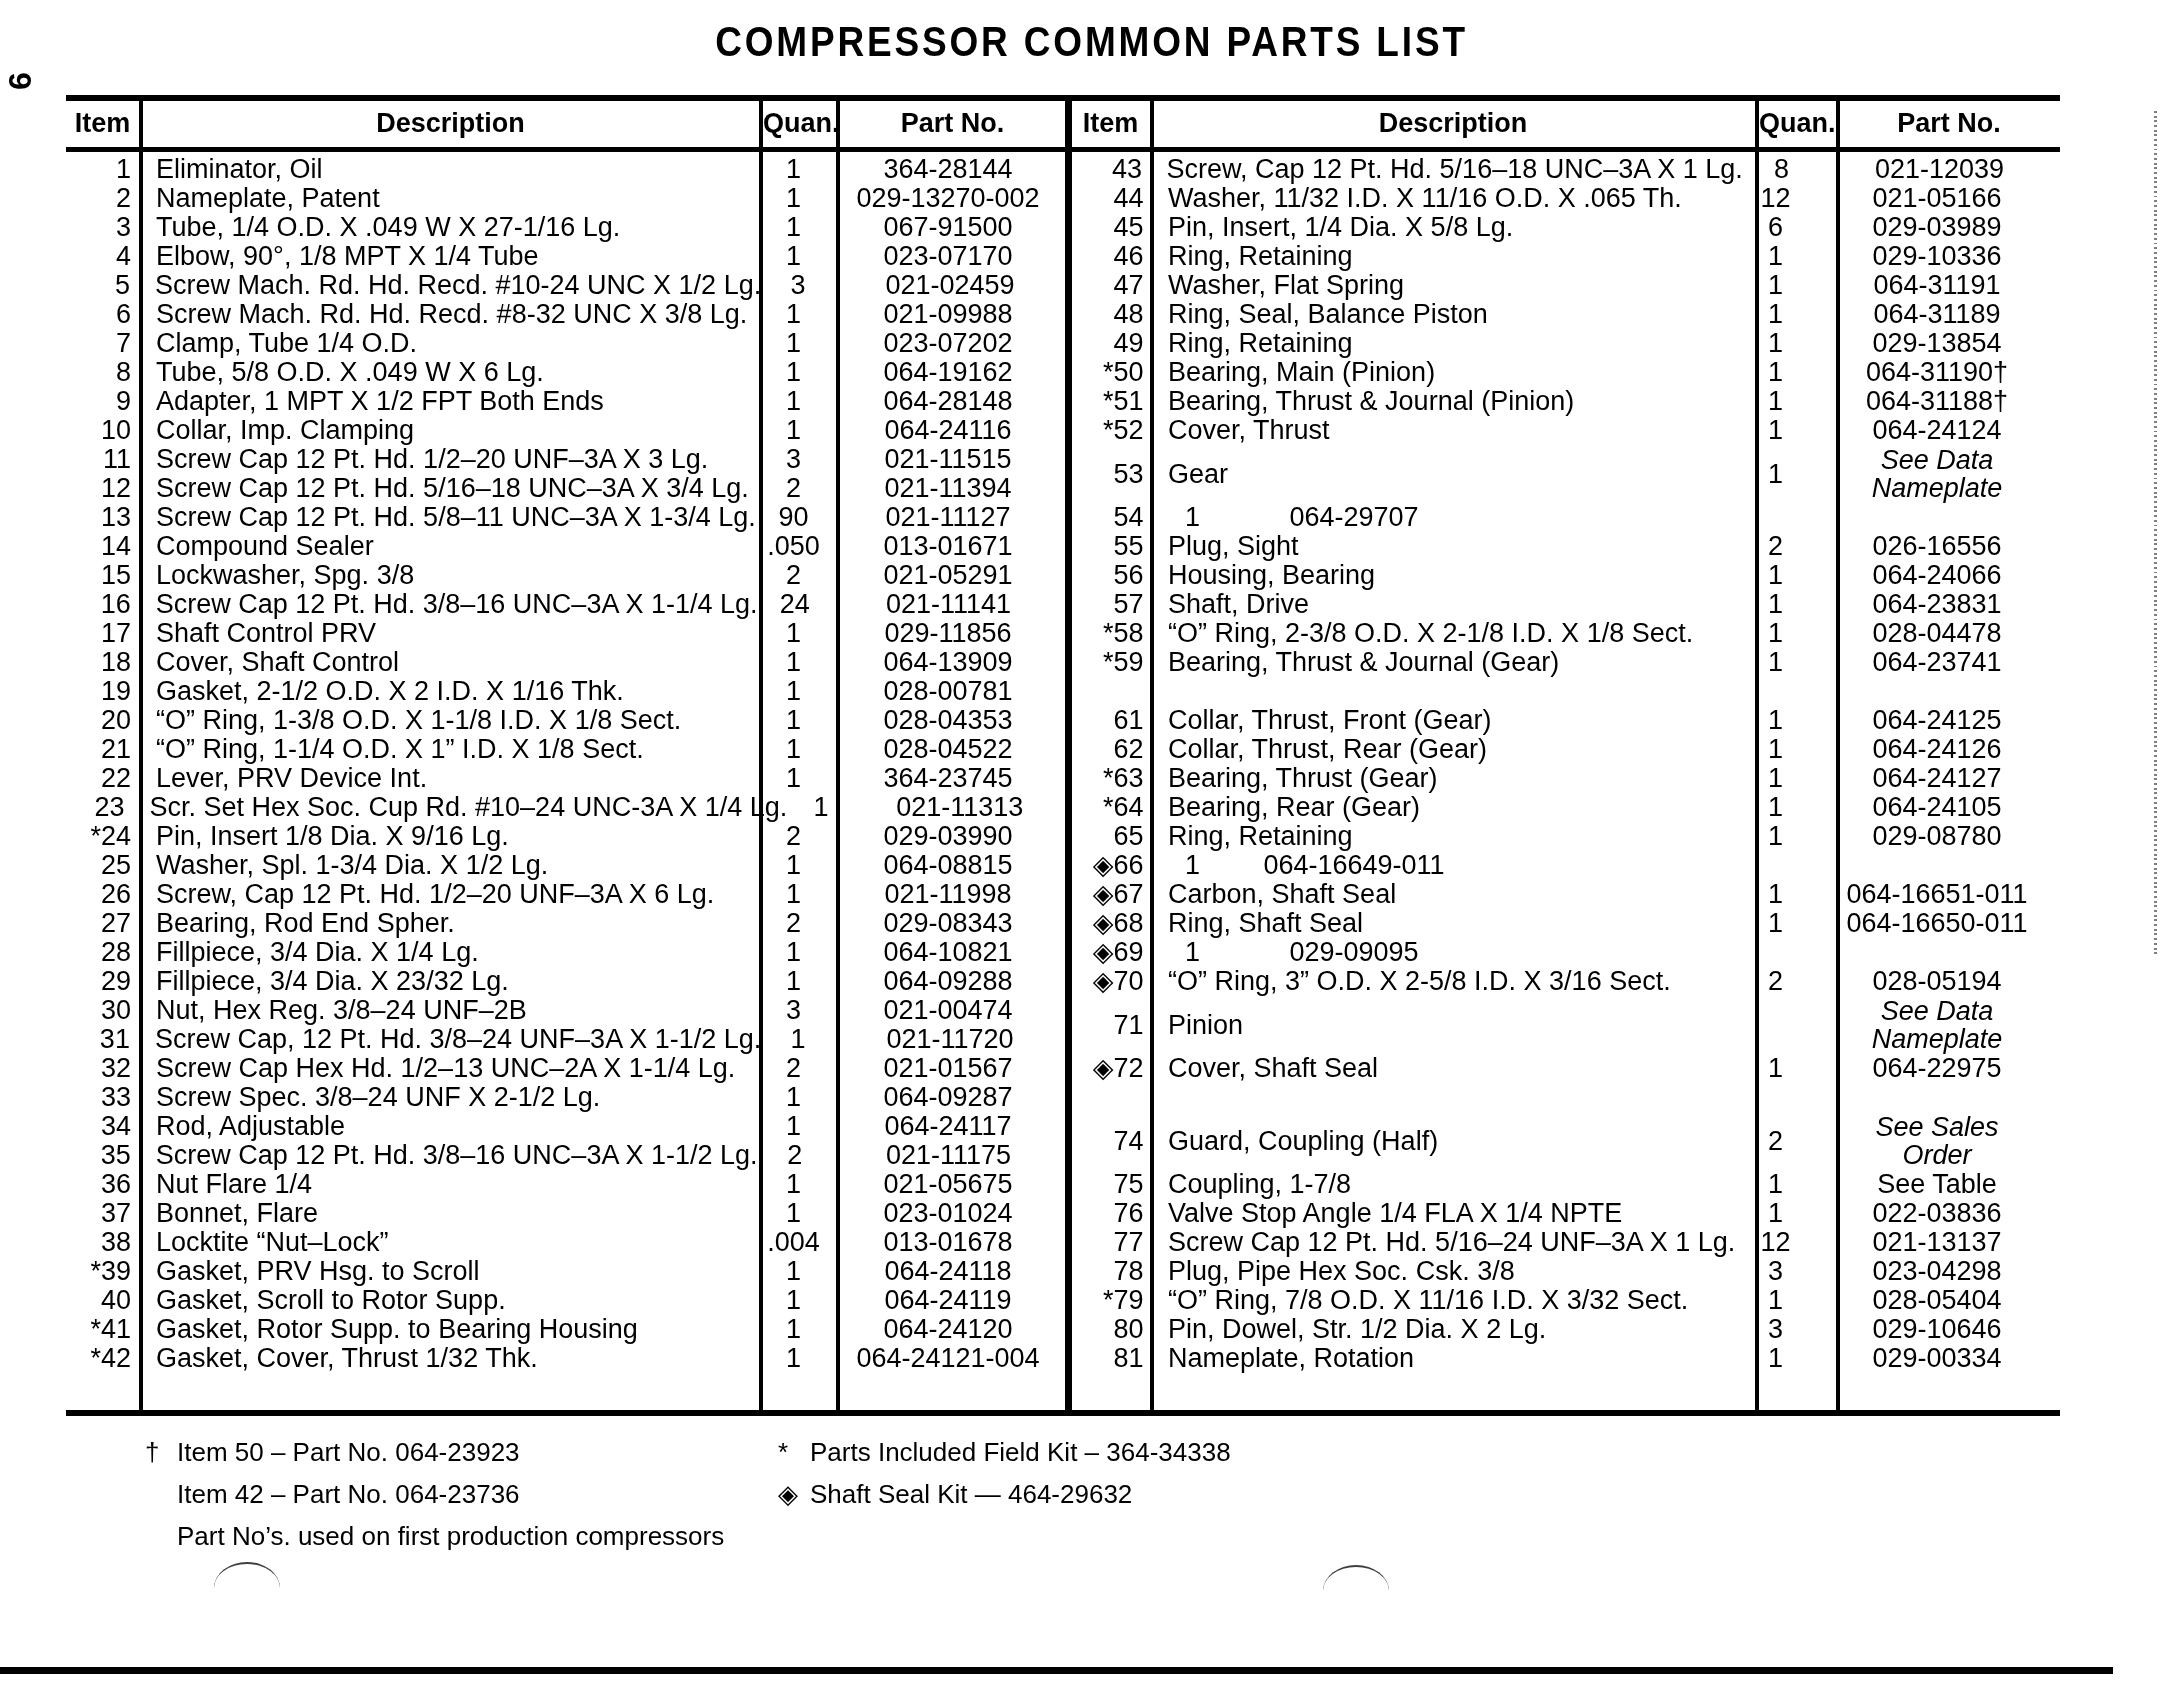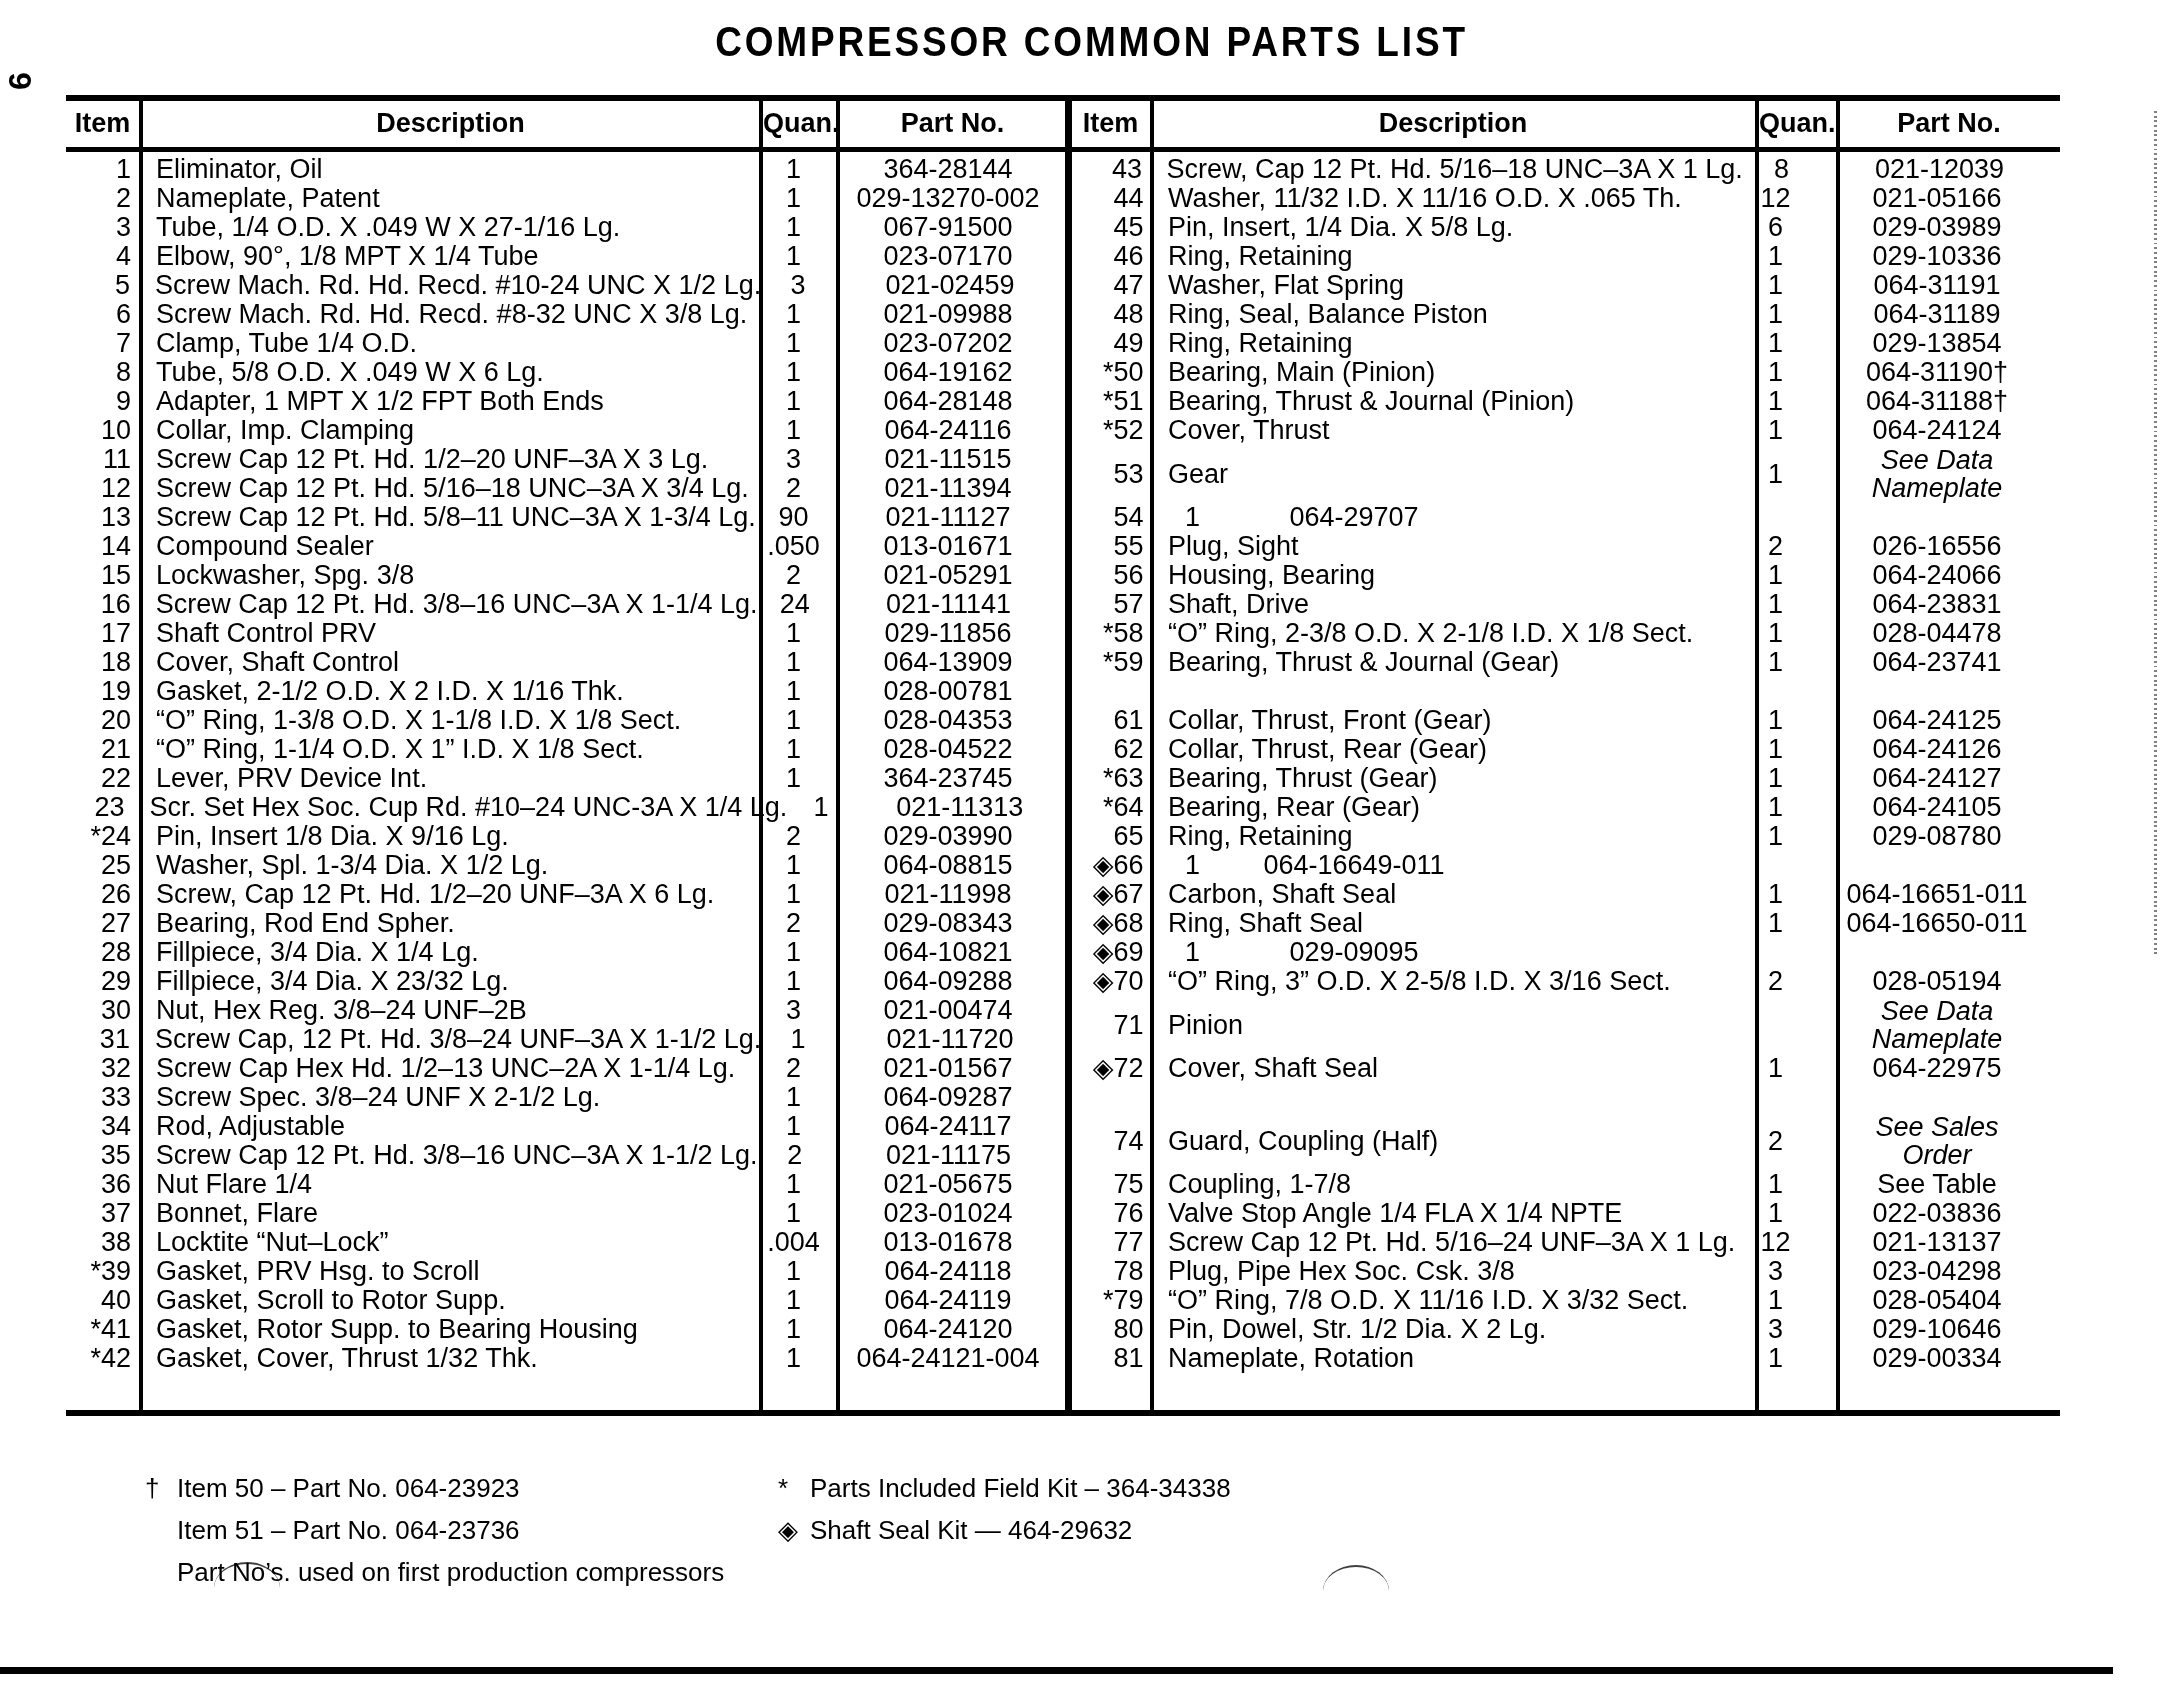--- a/index.html
+++ b/index.html
@@ -59,21 +59,21 @@
 
   .mark{display:inline-block;}
   .row.tall{height:58px;}
   .row.tall .c-item,.row.tall .c-quan,.row.tall .c-desc{line-height:58px;}
   .row.tall .c-part{line-height:28px;padding-top:0.9px;font-style:italic;}
   .stack{display:block;text-align:center;}
   .row.blank{height:29px;}
 
   
   #footnotes{position:absolute;left:0;top:1431px;width:2183px;height:131px;}
-  .fn-col{position:absolute;font-size:26px;line-height:42px;white-space:nowrap;margin-top:36px;}
+  .fn-col{position:absolute;font-size:26px;line-height:42px;white-space:nowrap;}
   #fn-left{left:145px;top:0;}
   #fn-right{left:778px;top:0;}
   .fn-line{display:block;}
   .fn-sym{display:inline-block;width:32px;}
 
   
   .arc{position:absolute;width:66px;height:24px;
        border-top:2.8px solid #000;border-radius:50%/100% 100% 0 0;opacity:.75;}
   #arc-1{left:214px;top:1562px;}
   #arc-2{left:1323px;top:1565px;}
@@ -599,21 +599,21 @@
           <div class="c-quan">1</div>
           <div class="c-part">029-00334</div>
         </div>
       </div>
   </div>
 </div>
 
 <div id="footnotes">
   <div class="fn-col" id="fn-left">
       <span class="fn-line"><span class="fn-sym">†</span><span>Item 50 – Part No. 064-23923</span></span>
-      <span class="fn-line"><span class="fn-sym"></span><span>Item 51 – Part No. 064-23736</span></span>
+      <span class="fn-line"><span class="fn-sym"></span><span>Item 42 – Part No. 064-23736</span></span>
       <span class="fn-line"><span class="fn-sym"></span><span>Part No’s. used on first production compressors</span></span>
     </div>
   <div class="fn-col" id="fn-right">
       <span class="fn-line"><span class="fn-sym">*</span><span>Parts Included Field Kit – 364-34338</span></span>
       <span class="fn-line"><span class="fn-sym">◈</span><span>Shaft Seal Kit — 464-29632</span></span>
     </div>
 </div>
 
 <div class="arc" id="arc-1"></div>
 <div class="arc" id="arc-2"></div>

